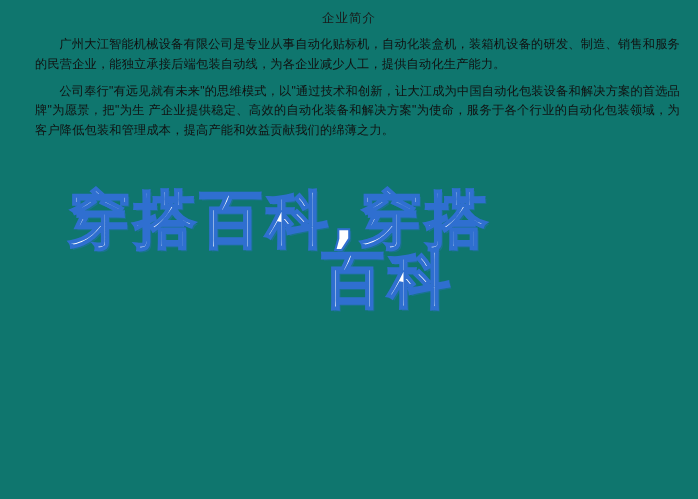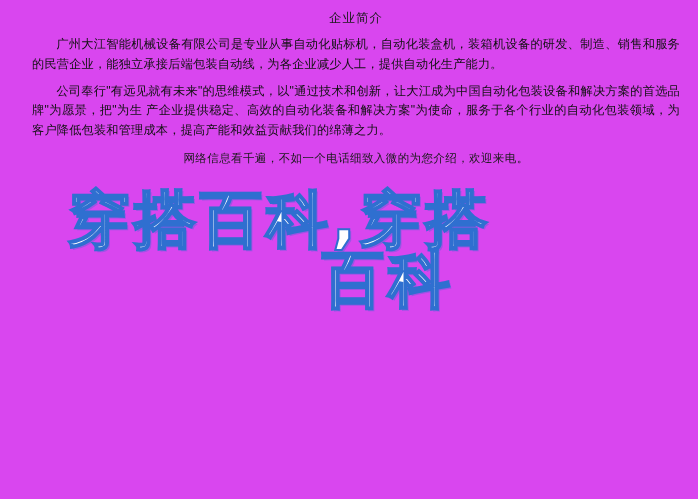--- a/index.html
+++ b/index.html
@@ -11,34 +11,34 @@
     height: 499px;
     background: #ffffff;
     font-family: "Liberation Sans", sans-serif;
     overflow: hidden;
   }
   .page {
     position: relative;
     width: 698px;
     height: 499px;
     box-sizing: border-box;
-    padding: 8px 18px 6px 32px;
-    background: #d946ef;
+    padding: 8px 18px 6px 18px;
+    background: #0f766e;
     overflow: hidden;
   }
   .doc-title {
     text-align: center;
     font-size: 12.5px;
     color: #1a1a1a;
     letter-spacing: 1px;
     margin: 2px 0 8px 0;
     font-weight: normal;
   }
   .body-text p {
-    margin: 0 0 7px 0;
+    margin: 0 0 7px 17px;
     font-size: 12.2px;
     line-height: 1.62;
     color: #111111;
     text-align: justify;
     text-indent: 2em;
     letter-spacing: 0.2px;
   }
   .footer-note {
     margin-top: 10px;
     text-align: center;
@@ -85,20 +85,19 @@
 
 <div class="page">
 
   <h1 class="doc-title">企业简介</h1>
 
   <div class="body-text">
     <p>广州大江智能机械设备有限公司是专业从事自动化贴标机，自动化装盒机，装箱机设备的研发、制造、销售和服务的民营企业，能独立承接后端包装自动线，为各企业减少人工，提供自动化生产能力。</p>
     <p>公司奉行"有远见就有未来"的思维模式，以"通过技术和创新，让大江成为中国自动化包装设备和解决方案的首选品牌"为愿景，把"为生 产企业提供稳定、高效的自动化装备和解决方案"为使命，服务于各个行业的自动化包装领域，为客户降低包装和管理成本，提高产能和效益贡献我们的绵薄之力。</p>
   </div>
 
-  <div class="footer-note">网络信息看千遍，不如一个电话细致入微的为您介绍，欢迎来电。</div>
 
   <div class="watermark">
     <div class="wm-line wm-line-1">穿搭百科,穿搭</div>
     <div class="wm-line wm-line-2">百科</div>
   </div>
 
 </div>
 
 </body></html>

